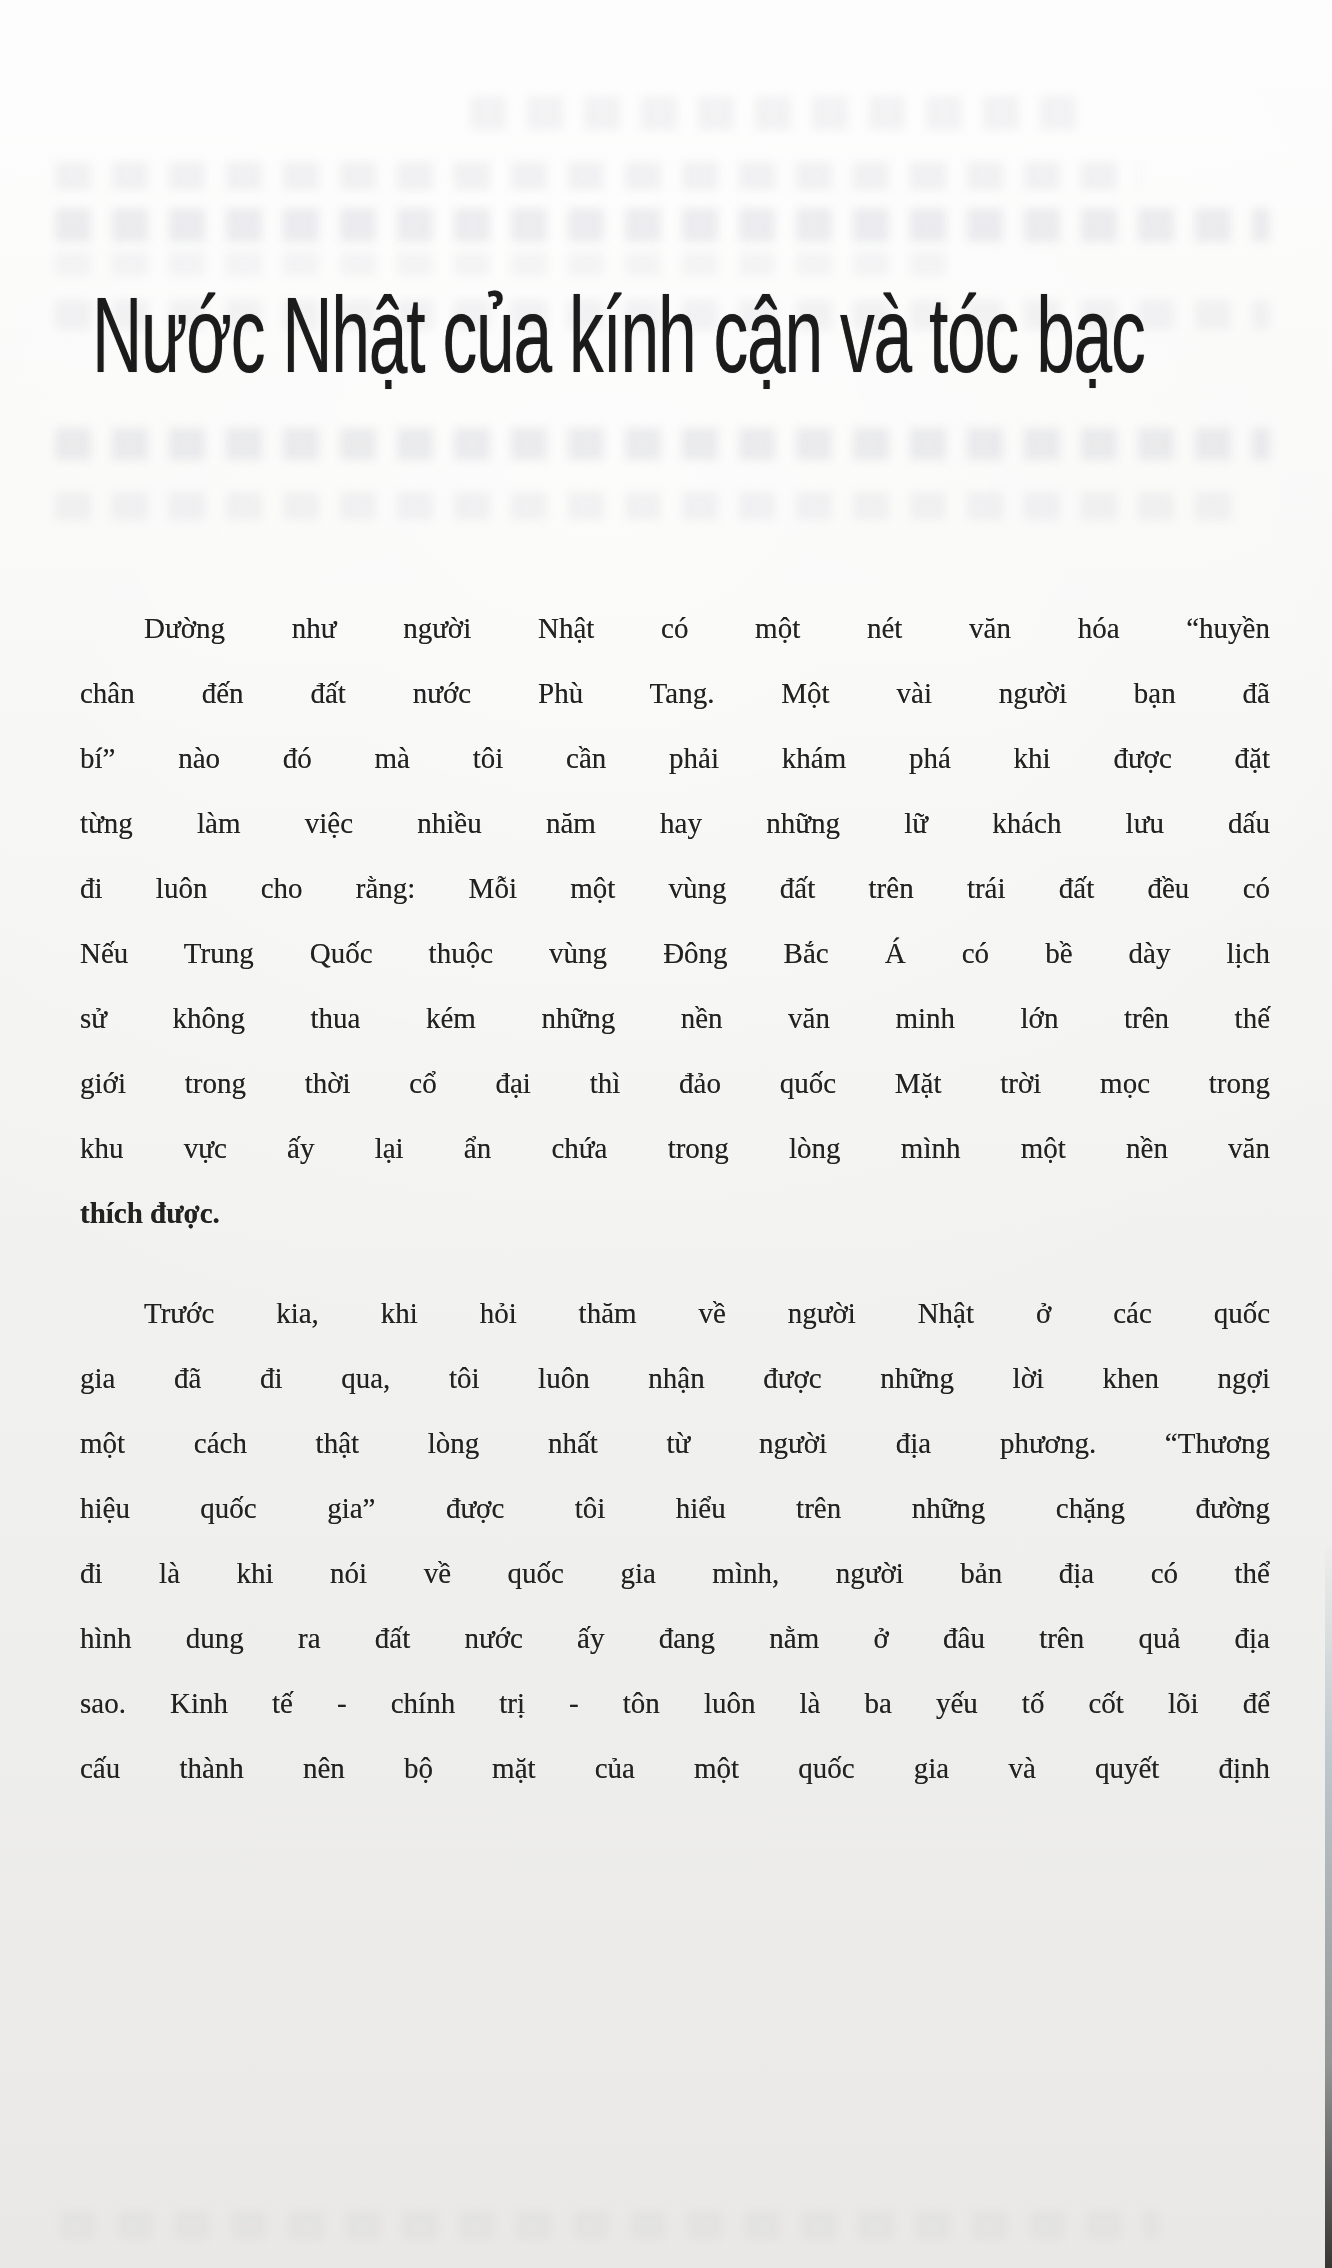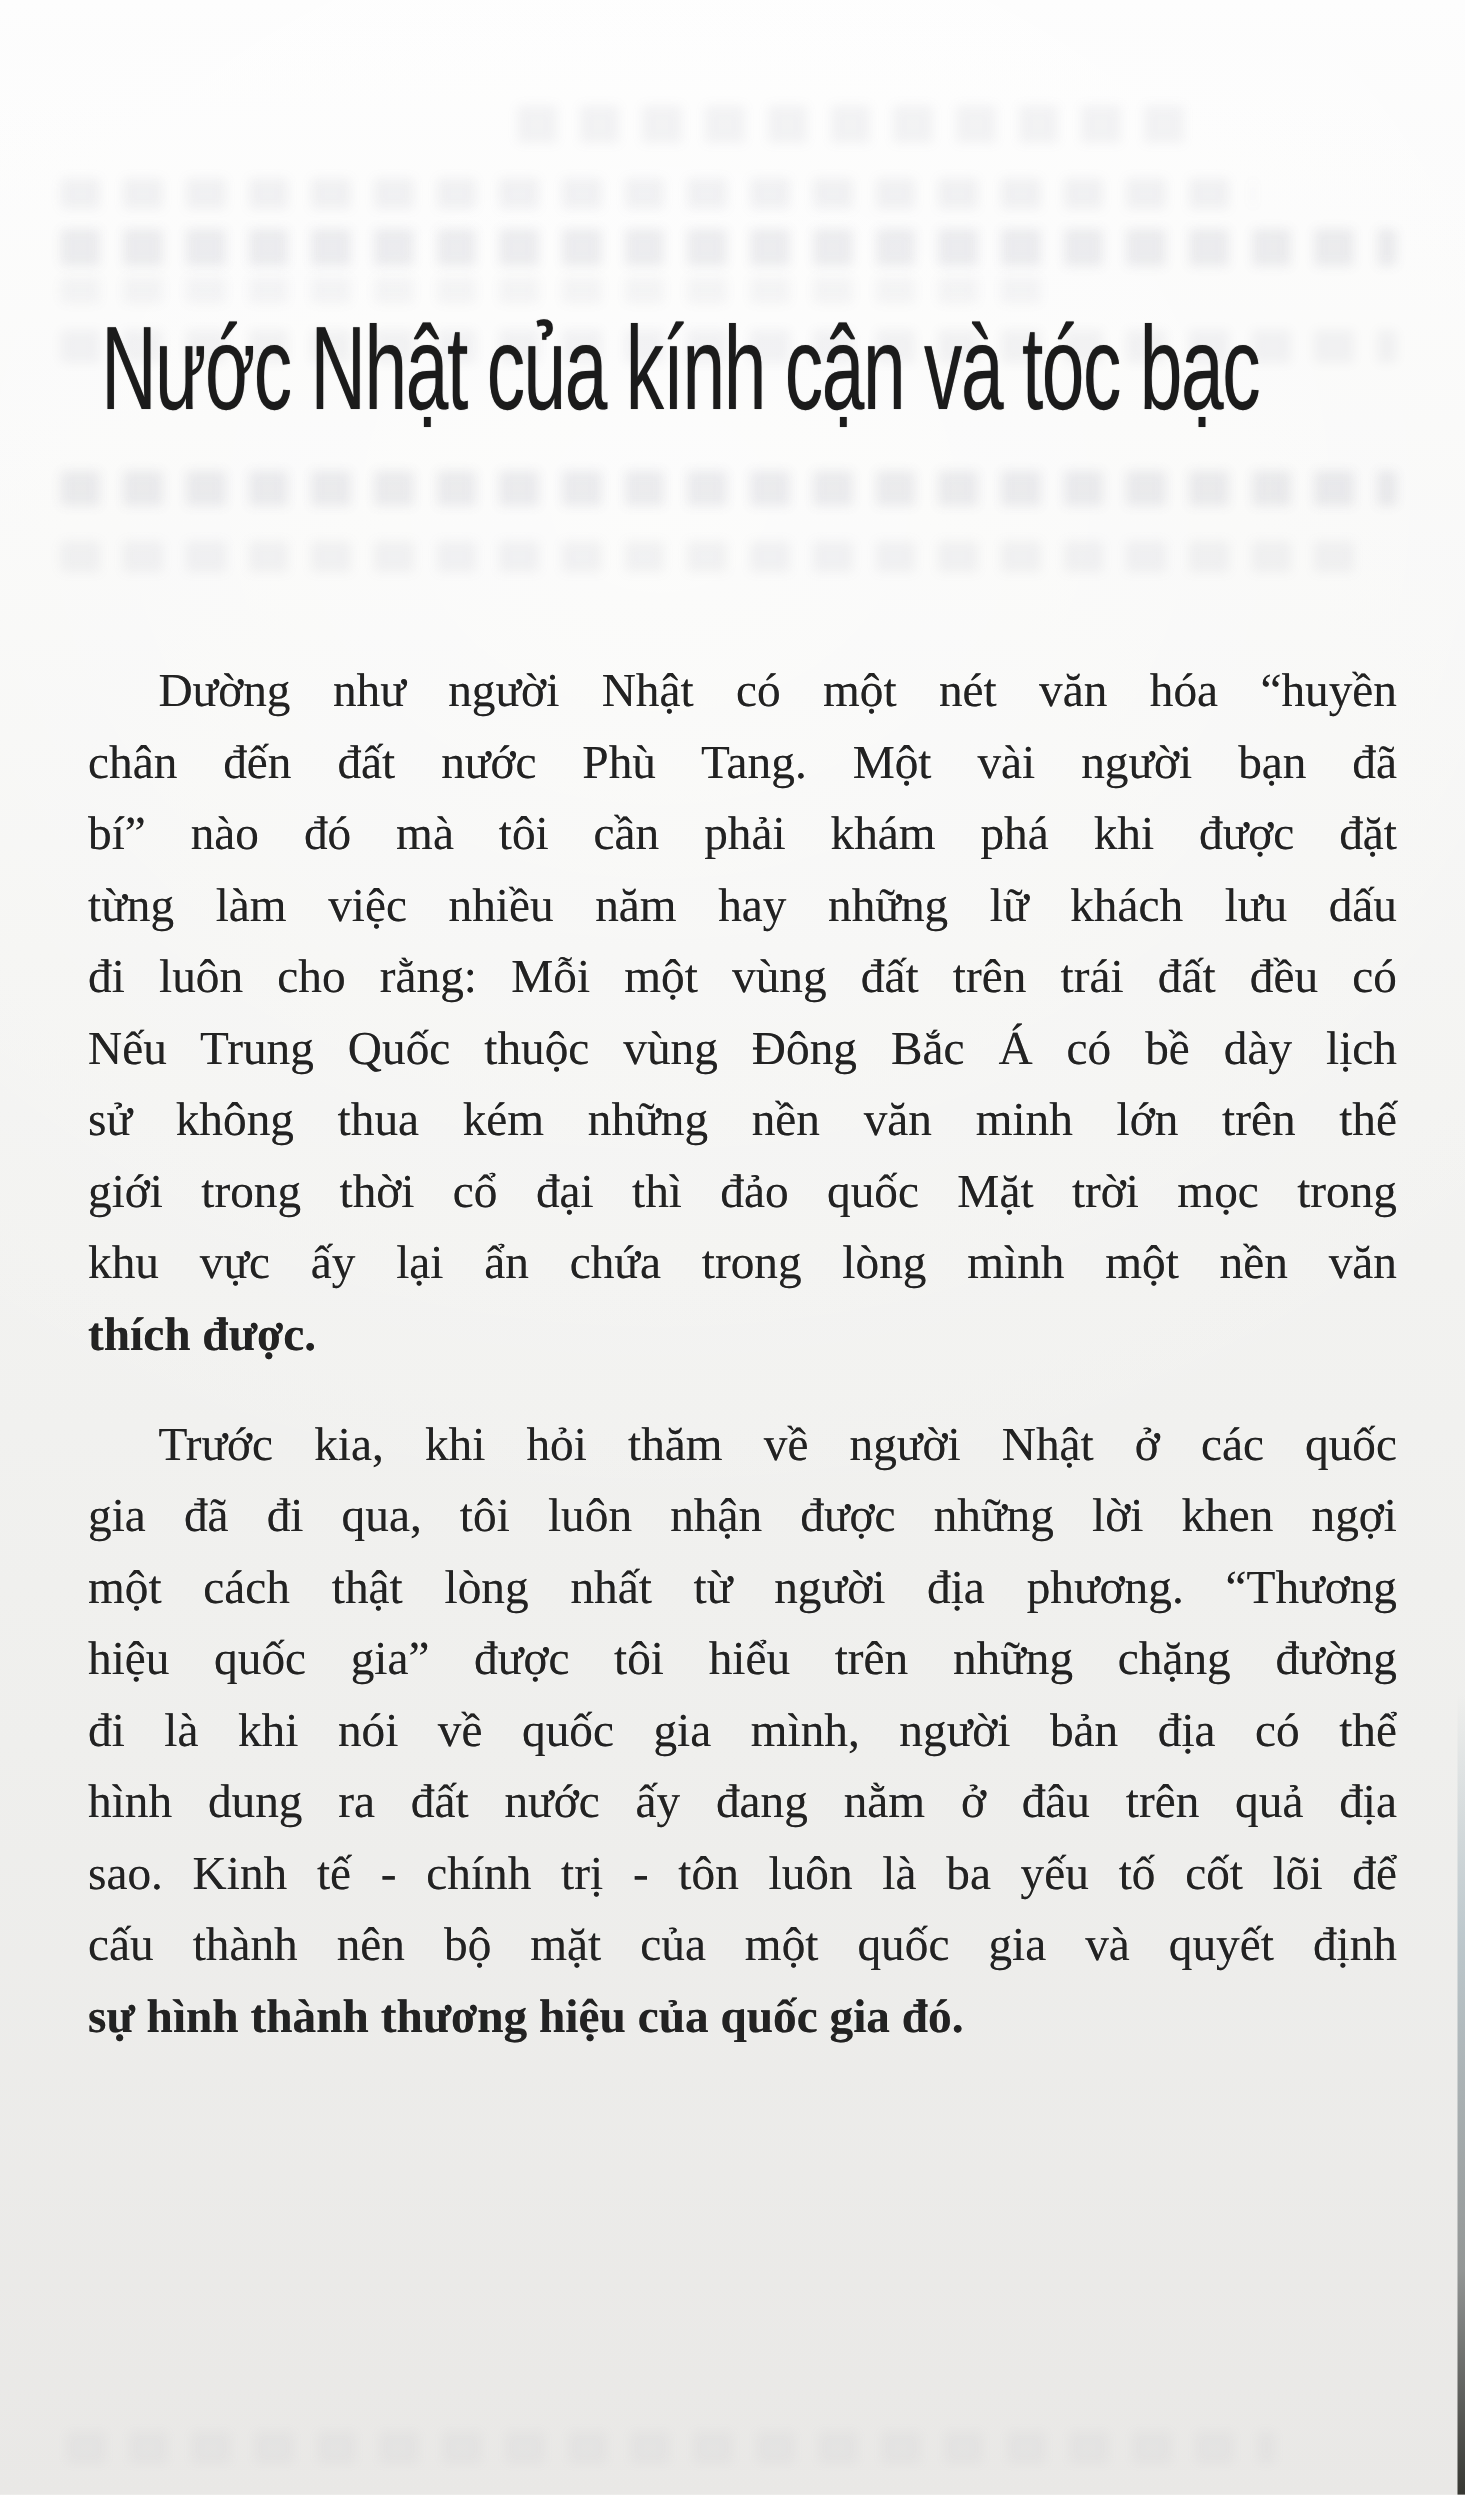--- a/index.html
+++ b/index.html
@@ -46,21 +46,21 @@
     text-shadow: 0 0 1px rgba(20,20,20,0.55);
   }
 
   
   .textblock {
     position: absolute;
     left: 80px;
     top: 596px;
     width: 1190px;
     color: var(--ink);
-    font-size: 43px;
+    font-size: 29px;
     text-shadow: 0 0 0.6px rgba(25,25,25,0.55);
   }
   .para { position: relative; }
   .para + .para { margin-top: 35px; }
   .ln {
     height: 65px;
     line-height: 65px;
     text-align: justify;
     text-align-last: justify;
     white-space: normal;
@@ -137,20 +137,19 @@
 
     <div class="para">
       <div class="ln first">Trước kia, khi hỏi thăm về người Nhật ở các quốc</div>
       <div class="ln">gia đã đi qua, tôi luôn nhận được những lời khen ngợi</div>
       <div class="ln">một cách thật lòng nhất từ người địa phương. “Thương</div>
       <div class="ln">hiệu quốc gia” được tôi hiểu trên những chặng đường</div>
       <div class="ln">đi là khi nói về quốc gia mình, người bản địa có thể</div>
       <div class="ln">hình dung ra đất nước ấy đang nằm ở đâu trên quả địa</div>
       <div class="ln">sao. Kinh tế - chính trị - tôn luôn là ba yếu tố cốt lõi để</div>
       <div class="ln">cấu thành nên bộ mặt của một quốc gia và quyết định</div>
-      <div class="ln plast">sự hình thành thương hiệu của quốc gia đó.</div>
     </div>
 
   </div>
 
   <div class="edge-shadow"></div>
 
 </div>
 
 </body></html>

